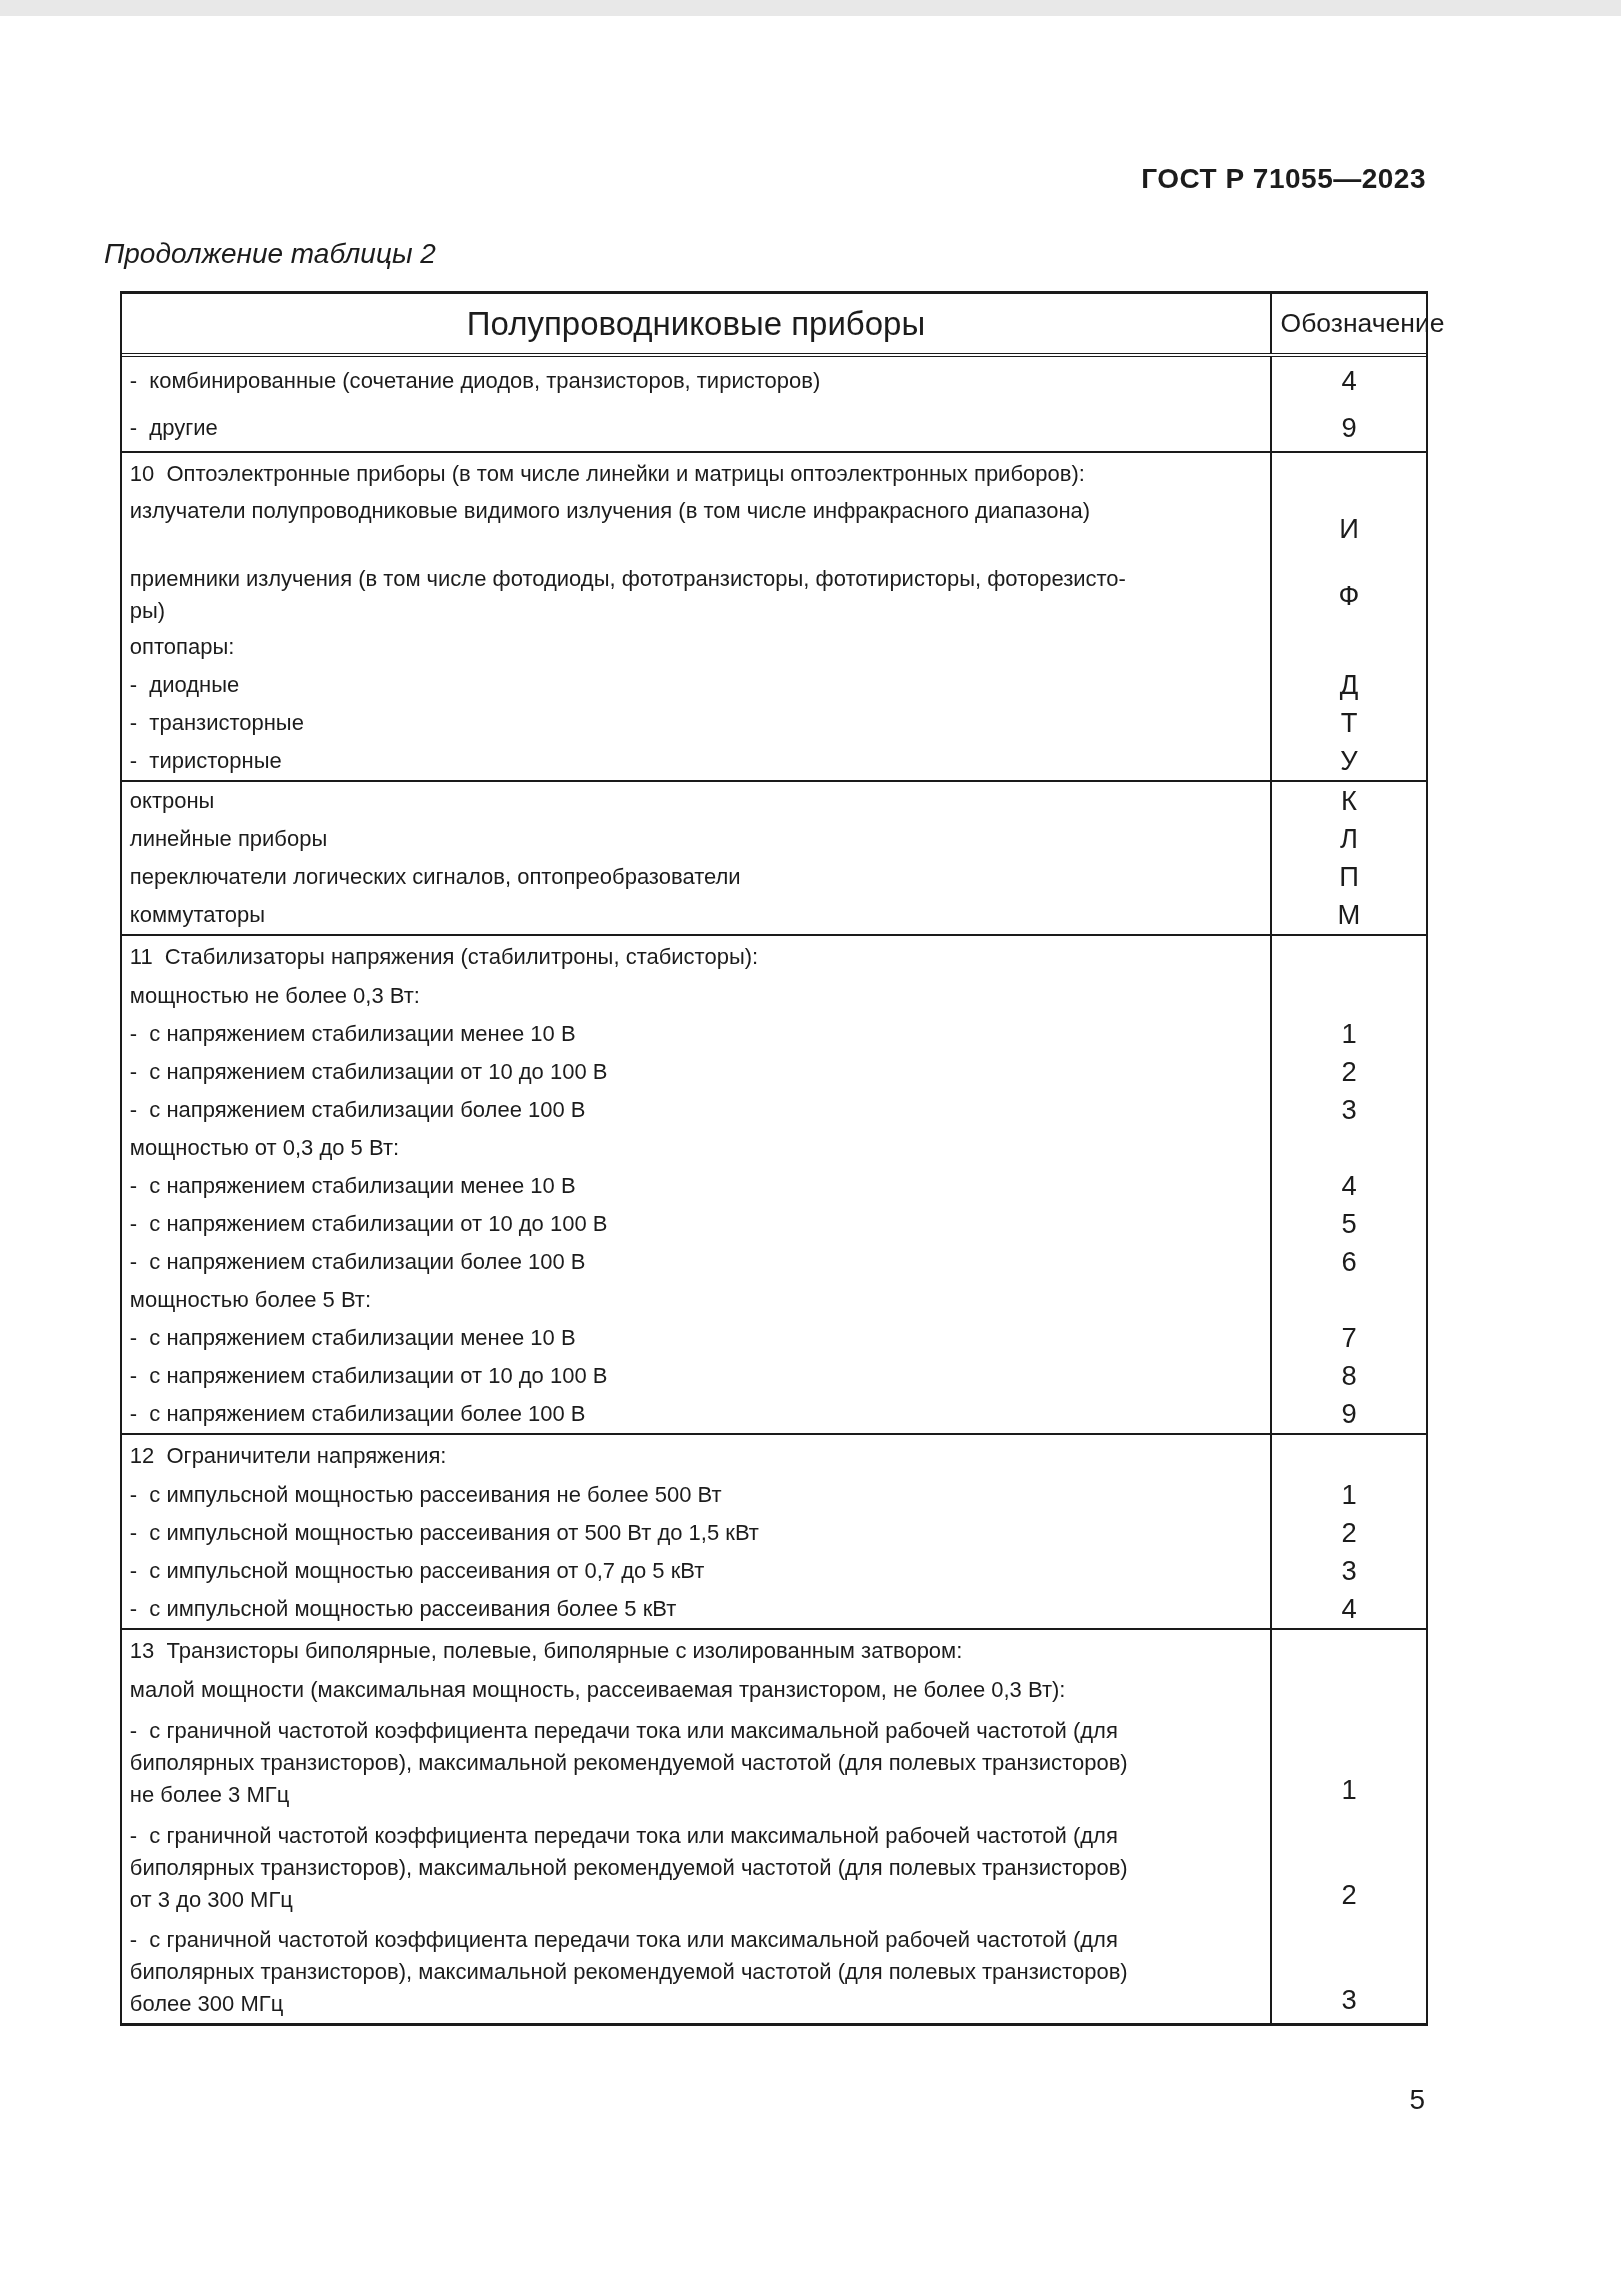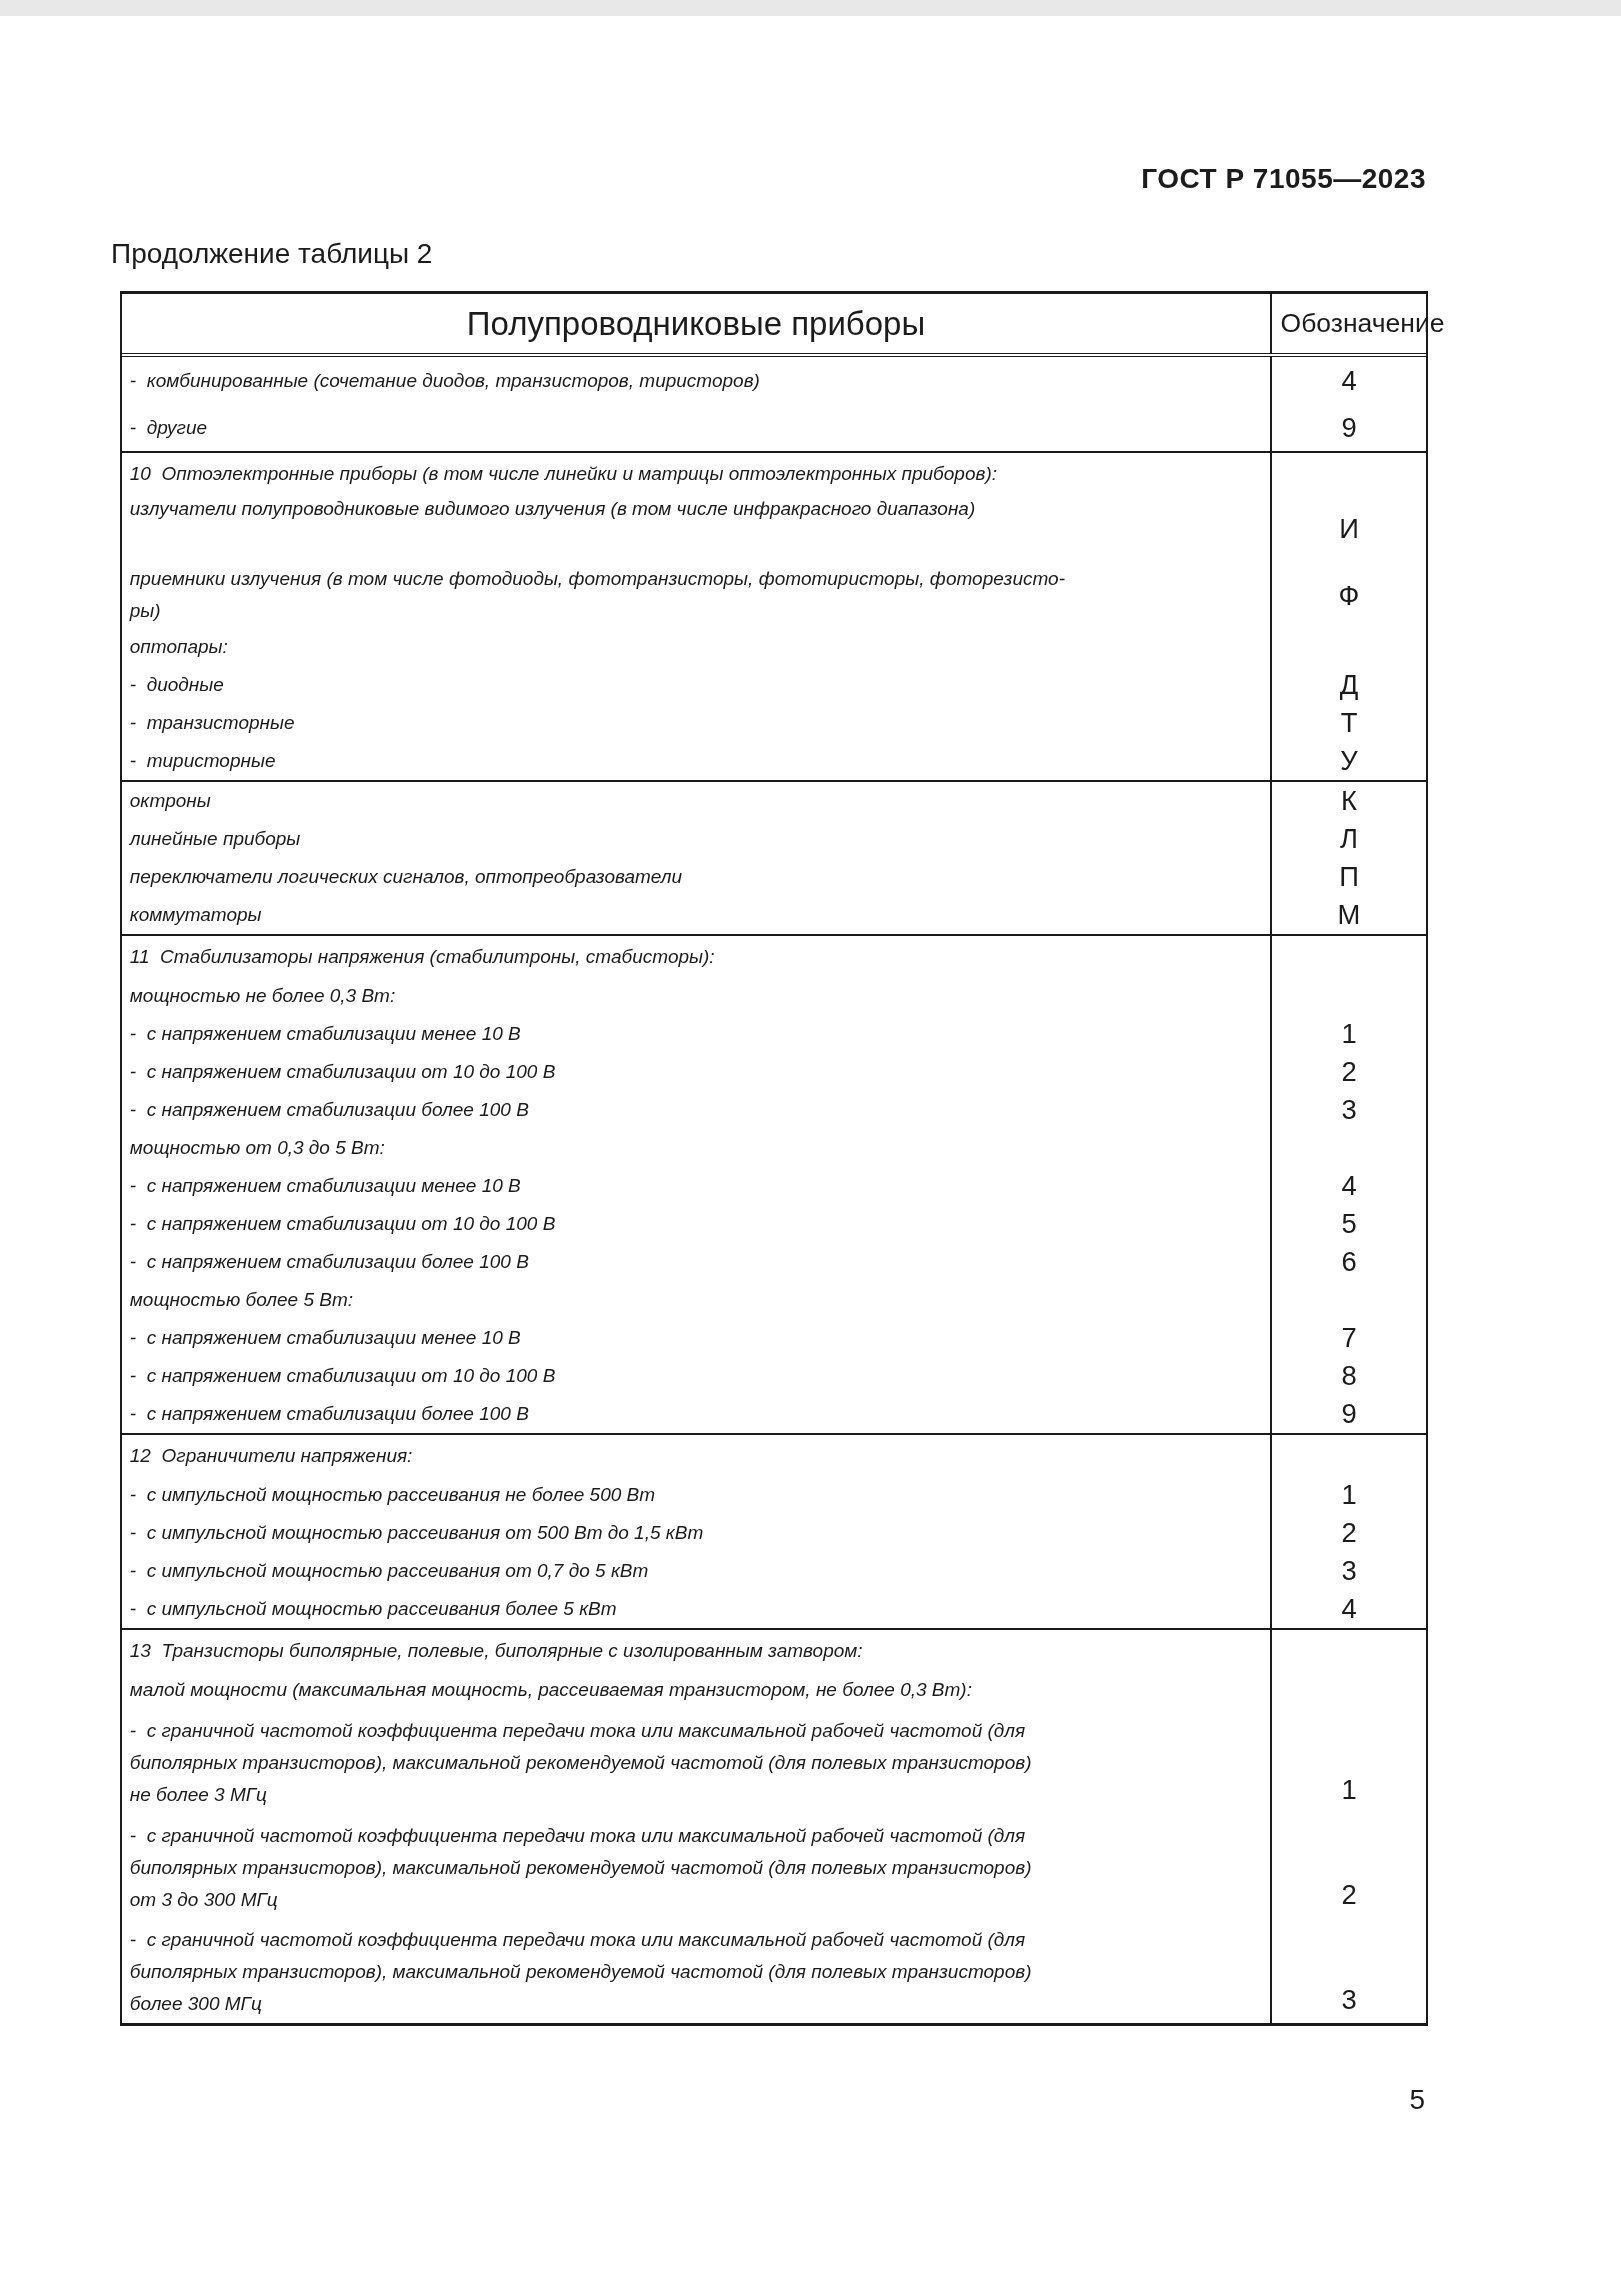--- a/index.html
+++ b/index.html
@@ -11,43 +11,43 @@
     color:#1c1c1c;
     overflow:hidden;
     margin:16px auto;
   }
   .doc-code{
     position:absolute;top:147px;right:195px;
     font-size:28px;font-weight:bold;letter-spacing:0.5px;
     white-space:pre;
   }
   .caption{
-    position:absolute;left:111px;top:222px;
-    font-size:28px;
+    position:absolute;left:104px;top:222px;
+    font-size:28px;font-style:italic;
     white-space:pre;
   }
   .gtable{
     position:absolute;left:120px;top:275px;width:1308px;
     border:2.9px solid #1a1a1a;border-top-width:3.9px;border-bottom-width:3.9px;
     box-sizing:border-box;
     background:#fff;
   }
   .thead{display:flex;height:59px;border-bottom:4.9px double #1a1a1a;}
   .th1{flex:1;display:flex;align-items:center;justify-content:center;font-size:33px;}
   .th2{width:156px;box-sizing:border-box;border-left:2px solid #1a1a1a;
        display:flex;align-items:center;justify-content:center;font-size:26.5px;padding-left:27px;}
   .block{border-bottom:2.9px solid #1a1a1a;}
   .block:last-child{border-bottom:none;}
   .row{display:flex;}
   .ctext{
     flex:1;min-width:0;
     padding-left:7.8px;padding-right:12px;
-    font-size:19px;
+    font-size:22px;
     white-space:pre;overflow:hidden;
-    display:flex;align-items:center;font-style:italic;
+    display:flex;align-items:center;
   }
   .ccode{
     width:156px;box-sizing:border-box;
     border-left:2px solid #1a1a1a;
     display:flex;align-items:center;justify-content:center;
     font-size:27.4px;
   }
   .r-item{height:38px;}
   .r-item-lg{height:47px;}
   .r-head{height:41px;}

